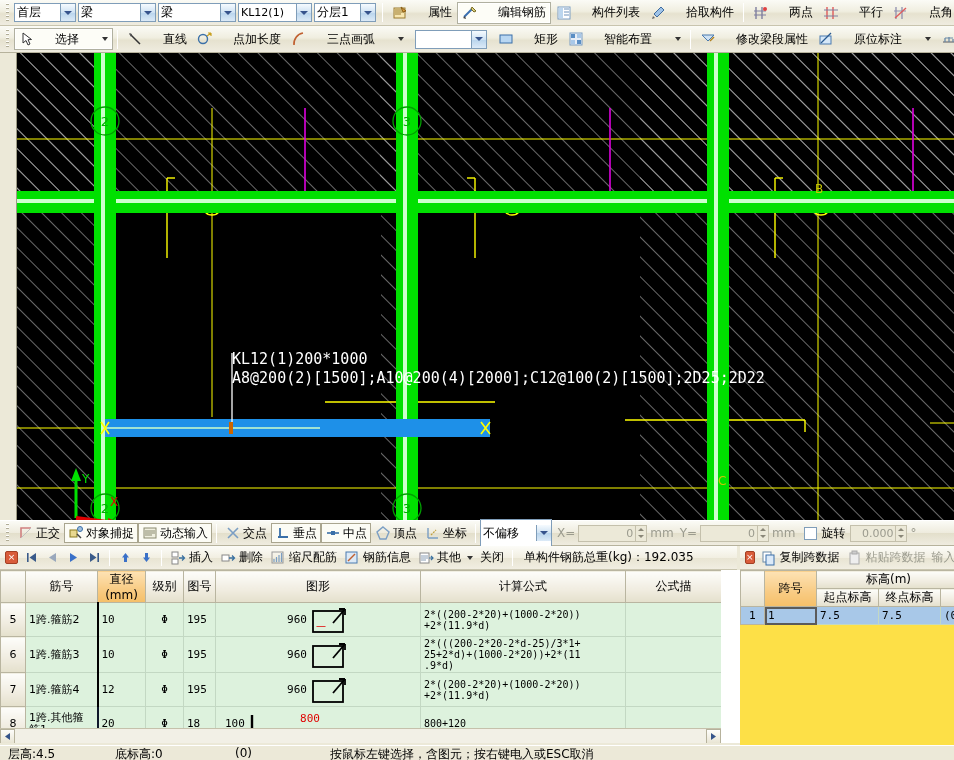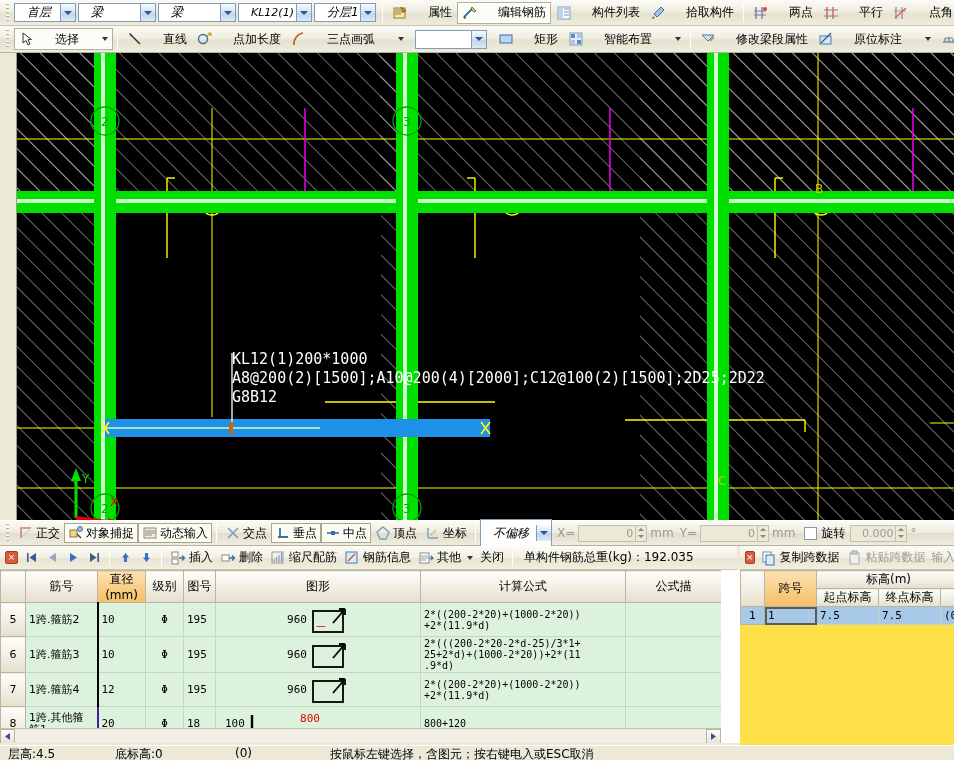--- a/index.html
+++ b/index.html
@@ -35,21 +35,21 @@
   .sep {
     width: 1px; height: 19px; margin: 0 4px;
     background: #b5b19a; border-right: 1px solid #ffffff;
     flex: 0 0 auto;
   }
   .combo {
     height: 19px; background:#fff; border:1px solid #7f9db9;
     display:flex; align-items:center; margin-right:2px;
     font-size: 12px; color:#000; flex:0 0 auto;
   }
-  .combo .ctext { padding: 0 12px; overflow:hidden; flex:1; line-height:17px;font-style:italic; }
+  .combo .ctext { padding: 0 2px; overflow:hidden; flex:1; line-height:17px; }
   .combo .carrow {
     width:15px; height:17px; margin:0 0 0 0;
     background: linear-gradient(to bottom,#f6fbff,#cfe2f3 50%,#b8d4ec 51%,#dceaf7);
     border-left:1px solid #7f9db9;
     display:flex; align-items:center; justify-content:center;
   }
   .carrow i {
     display:block; width:0;height:0;
     border-left:4px solid transparent; border-right:4px solid transparent;
     border-top:4px solid #36538c;
@@ -511,21 +511,20 @@
       <text x="110" y="453" fill="#e00000" font-size="12" font-family="DejaVu Sans, sans-serif">X</text>
     </g>
   </svg>
 
   
   <div style="position:absolute;left:232px;top:297px;color:#ffffff;
               font-family:'DejaVu Sans Mono','Liberation Mono',monospace;
               font-size:15px;line-height:19px;letter-spacing:0px;white-space:nowrap;">
     <div>KL12(1)200*1000</div>
     <div>A8@200(2)[1500];A10@200(4)[2000];C12@100(2)[1500];2D25;2D22</div>
-    <div>G8B12</div>
   </div>
 </div>
 <div id="canvas-left-edge"></div>
 
 <div class="snapbar">
   <div class="grip"></div>
 
   <div class="snapbtn">
     <svg class="ico" viewBox="0 0 16 16">
       <path d="M3 13 V3 H13" stroke="#d08080" stroke-width="1.6" fill="none"></path>
@@ -811,21 +810,21 @@
             <td>
               <div class="formula">2*((200-2*20)+(1000-2*20))
 +2*(11.9*d)</div>
             </td>
             <td></td>
           </tr>
           <tr>
             <td class="rowhdr">8</td>
             <td class="cn" style="white-space:pre-line;font-size:11px;line-height:12px">1跨.其他箍
 筋1</td>
-            <td style="border-left:2px solid #4c1d95">20</td>
+            <td style="border-left:2px solid #0f172a">20</td>
             <td style="text-align:center">Φ</td>
             <td>18</td>
             <td>
               <div style="display:flex;align-items:center;gap:3px;padding-left:6px">
                 <span style="font-size:11px">100</span>
                 <svg width="120" height="26" viewBox="0 0 120 26">
                   <text x="62" y="11" fill="#e00000" font-size="11" text-anchor="middle" font-family="DejaVu Sans Mono, monospace">800</text>
                   <path d="M4 4 V20 H116" stroke="#000" stroke-width="2.4" fill="none"></path>
                 </svg>
               </div>

